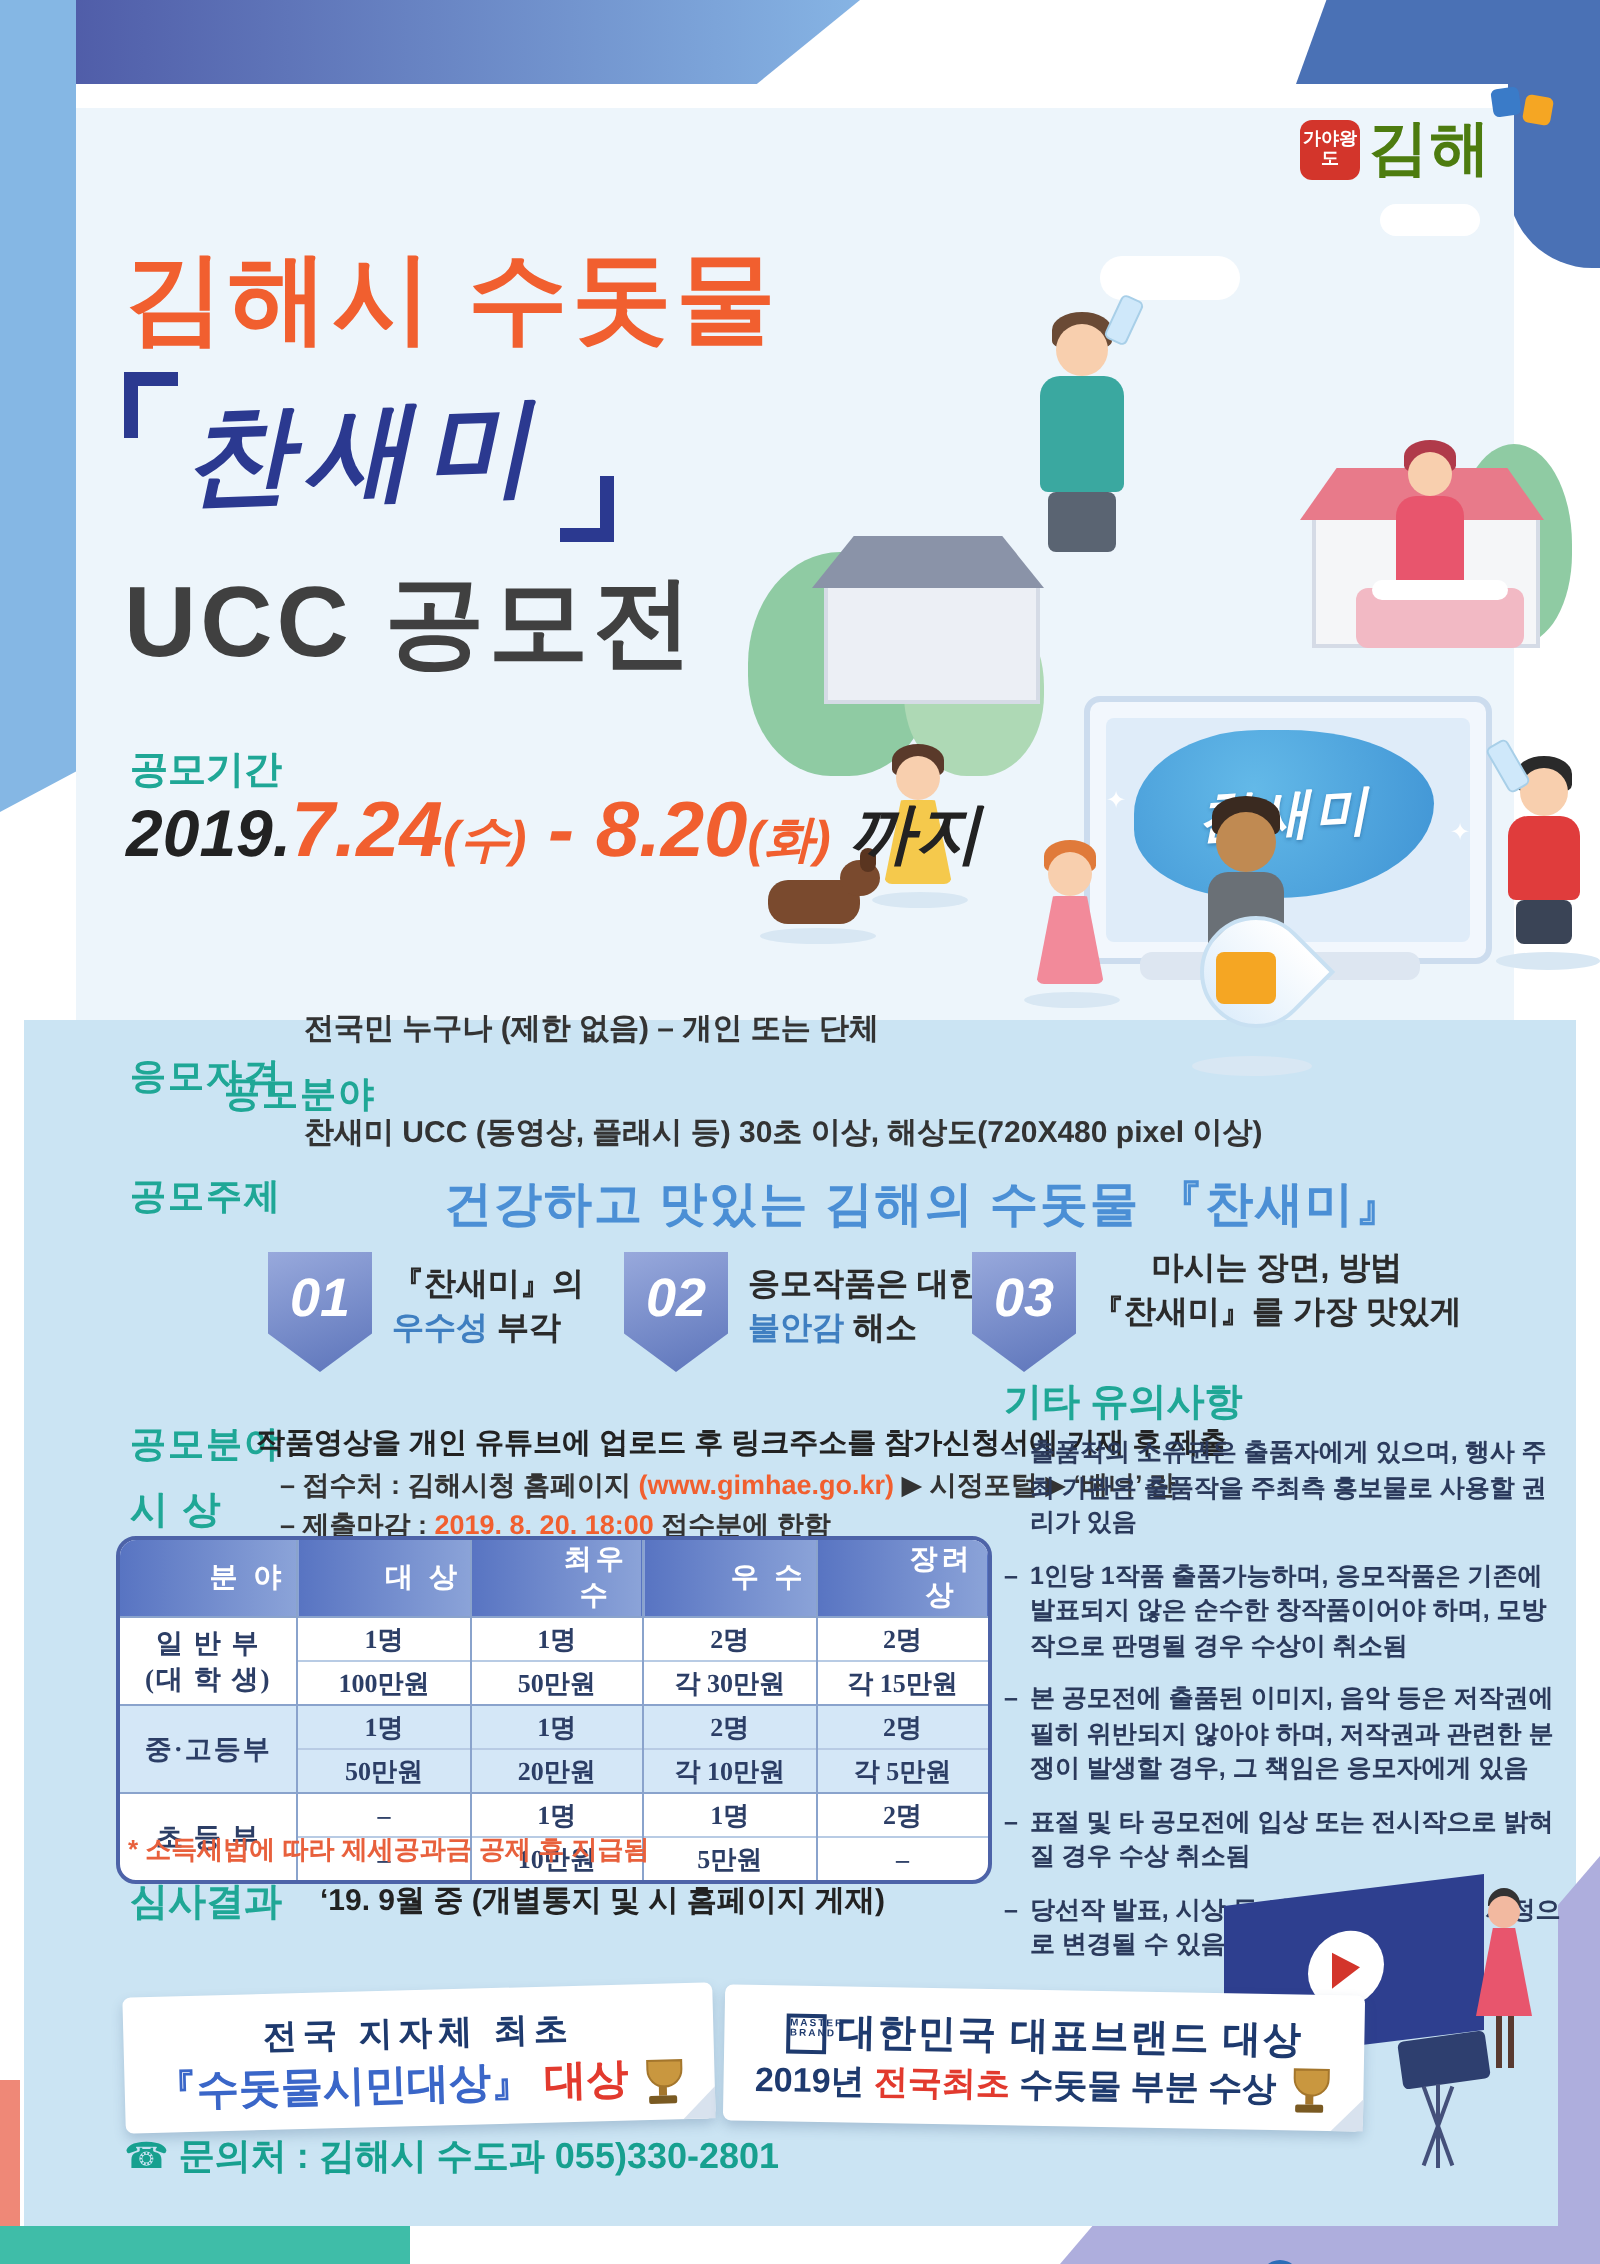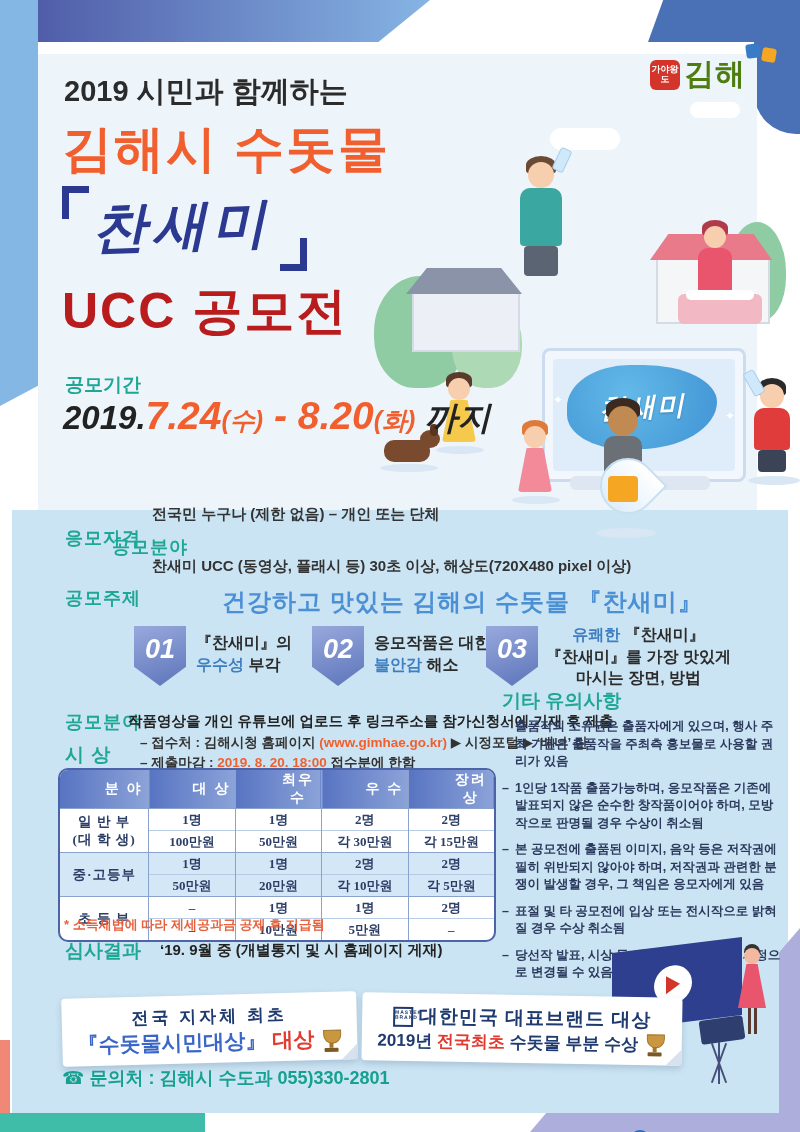--- a/index.html
+++ b/index.html
@@ -42,21 +42,21 @@
   
   .pretitle{left:64px;top:72px;font-size:29px;font-weight:bold;color:#2b2b2b;}
   .title1{left:62px;top:116px;font-size:50px;font-weight:bold;color:#f15f2f;letter-spacing:2px;}
   .brand-line{left:62px;top:186px;height:86px;}
   .bracket-open{position:absolute;left:0;top:0;width:20px;height:26px;
     border-left:7px solid #2b3990;border-top:7px solid #2b3990;}
   .brand-script{position:absolute;left:30px;top:4px;font-size:54px;font-weight:bold;
     font-style:italic;color:#2b3990;letter-spacing:6px;transform:rotate(-2deg);}
   .bracket-close{position:absolute;left:218px;top:52px;width:20px;height:26px;
     border-right:7px solid #2b3990;border-bottom:7px solid #2b3990;}
-  .title2{left:62px;top:278px;font-size:50px;font-weight:bold;color:#b91c1c;letter-spacing:2px;}
+  .title2{left:62px;top:278px;font-size:50px;font-weight:bold;color:#404040;letter-spacing:2px;}
 
   .period-label{left:65px;top:372px;font-size:19px;font-weight:bold;color:#1fa796;}
   .period-line{left:63px;top:394px;font-size:33px;font-weight:bold;color:#222;font-style:italic;}
   .period-line .big-orange{color:#f15f2f;font-size:39px;}
   .period-line .small-orange{color:#f15f2f;font-size:25px;}
 
   
   .scene{left:360px;top:140px;width:430px;height:460px;pointer-events:none;}
   .cloud{position:absolute;background:#fff;border-radius:20px;}
   .tree{position:absolute;border-radius:50% 50% 45% 45%;}
@@ -260,21 +260,20 @@
     </div>
 
     <div>
       <div style="position:absolute;left:24px;top:300px;width:46px;height:22px;background:#7a4a2e;border-radius:10px;"></div>
       <div style="position:absolute;left:60px;top:290px;width:20px;height:18px;background:#7a4a2e;border-radius:50%;"></div>
       <div style="position:absolute;left:70px;top:284px;width:8px;height:12px;background:#5a3520;border-radius:4px;"></div>
       <div class="shadow" style="left:20px;top:324px;width:58px;height:8px;"></div>
     </div>
   </div>
 
-  <div class="abs pretitle nowrap">2019 시민과 함께하는</div>
   <div class="abs title1 nowrap">김해시 수돗물</div>
   <div class="abs brand-line">
     <div class="bracket-open"></div>
     <div class="brand-script nowrap">찬새미</div>
     <div class="bracket-close"></div>
   </div>
   <div class="abs title2 nowrap">UCC 공모전</div>
 
   <div class="abs period-label">공모기간</div>
   <div class="abs period-line nowrap">
@@ -293,23 +292,22 @@
     <div><span>『찬새미』의</span></div>
     <div><span class="hl">우수성</span><span> 부각</span></div>
   </div>
   <div class="abs badge" style="left:312px;top:626px;">02</div>
   <div class="abs theme-text" style="left:374px;top:632px;">
     <div><span>응모작품은 대한</span></div>
     <div><span class="hl">불안감</span><span> 해소</span></div>
   </div>
   <div class="abs badge" style="left:486px;top:626px;">03</div>
   <div class="abs theme-text nowrap" style="left:546px;top:624px;">
-    <div style="text-align:center;"><span class="hl">유쾌한</span><span> 『찬새미』</span></div>
+    <div style="text-align:center;"><span>마시는 장면, 방법</span></div>
     <div><span>『찬새미』를 가장 맛있게</span></div>
-    <div style="text-align:center;"><span>마시는 장면, 방법</span></div>
   </div>
 
   <div class="abs info-label nowrap" style="left:65px;top:710px;">공모분야</div>
   <div class="abs method-main nowrap" style="left:128px;top:712px;">작품영상을 개인 유튜브에 업로드 후 링크주소를 참가신청서에 기재 후 제출</div>
   <div class="abs method-sub nowrap" style="left:140px;top:734px;">
     <span>– 접수처 : 김해시청 홈페이지 </span><span class="orange-txt">(www.gimhae.go.kr)</span><span> ▶ 시정포털 ▶ ‘배너’ 란</span>
   </div>
   <div class="abs method-sub nowrap" style="left:140px;top:754px;">
     <span>– 제출마감 : </span><span class="orange-txt">2019. 8. 20. 18:00</span><span> 접수분에 한함</span>
   </div>

